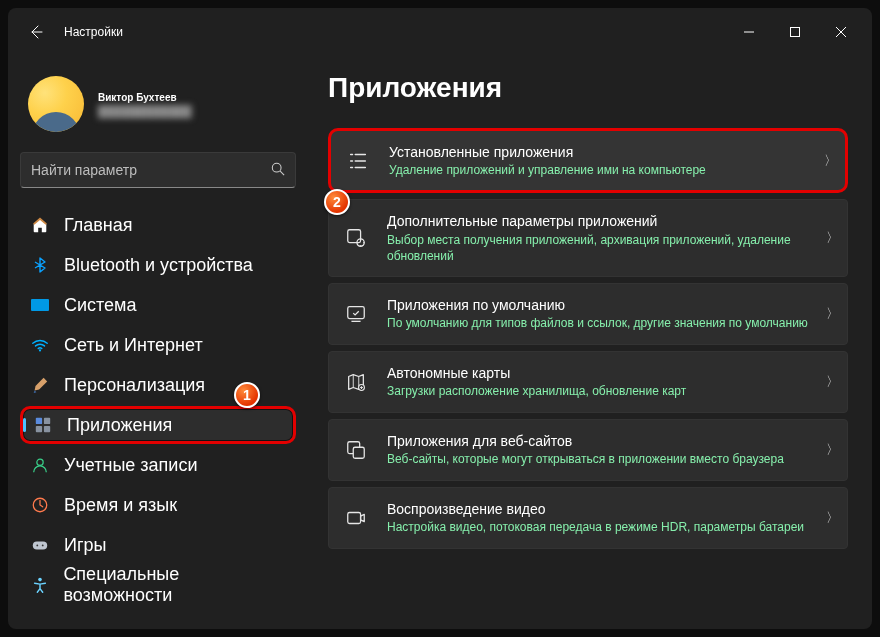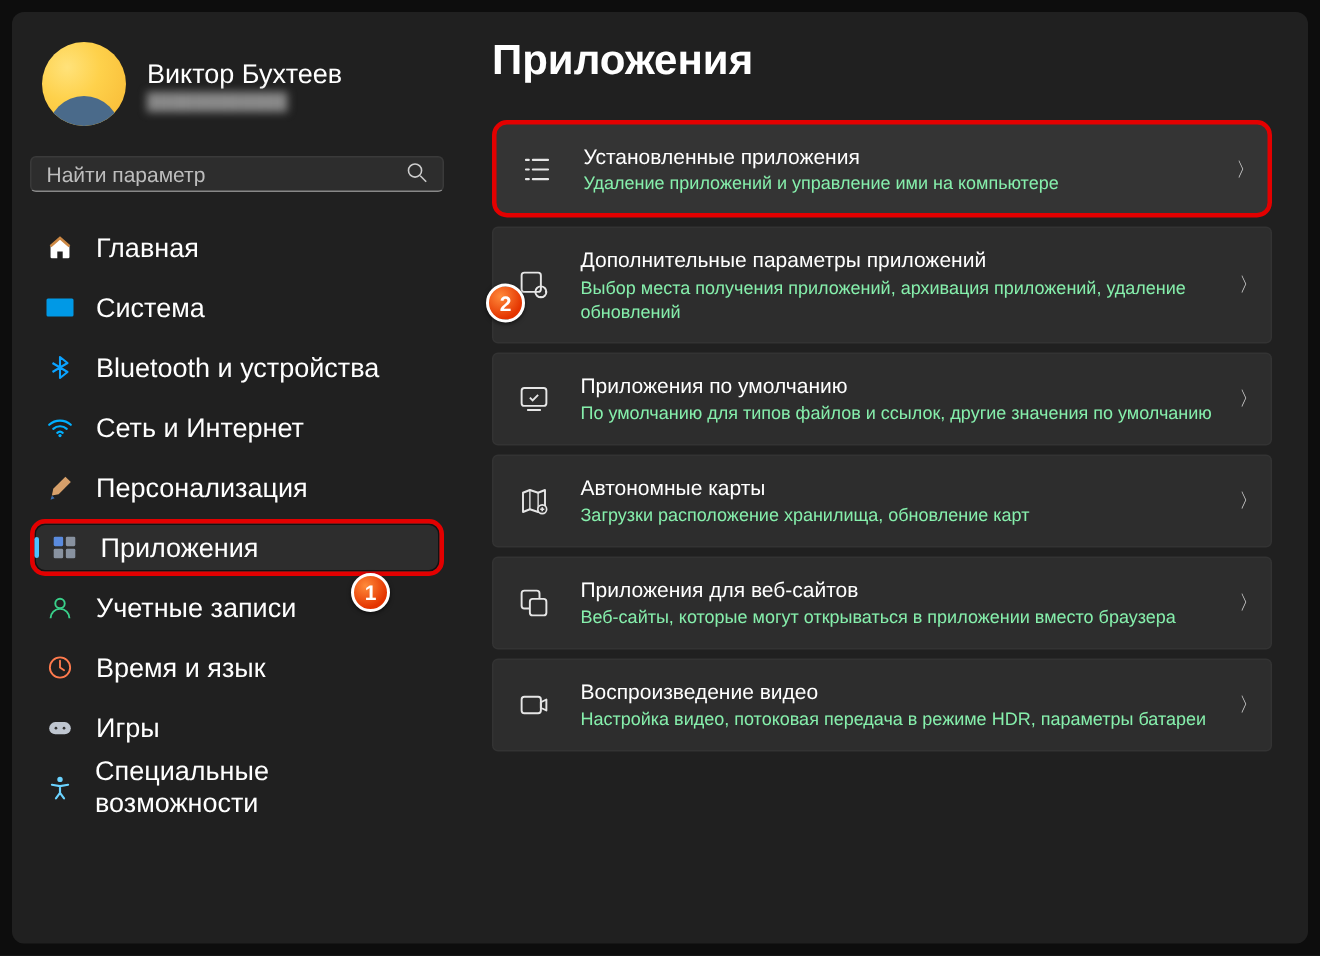--- a/index.html
+++ b/index.html
@@ -70,33 +70,33 @@
     flex-shrink: 0;
   }
   .avatar::after {
     content: "";
     position: absolute;
     bottom: -6px; left: 50%; transform: translateX(-50%);
     width: 48px; height: 26px;
     background: #4a6a8a;
     border-radius: 24px 24px 0 0;
   }
-  .user-name { font-weight: 400; font-size: 18px; margin-left: 14px; }
+  .user-name { font-weight: 700; font-size: 10px; margin-left: 14px; }
   .user-email {
     font-size: 11px; color: #8a8a8a; margin-left: 14px;
     filter: blur(3px);
   }
   .user-text { display:flex; flex-direction:column; gap:2px;}
   .search-box {
     display: flex; align-items: center;
     background: #2d2d2d;
     border: 1px solid #3a3a3a;
     border-bottom: 1px solid #888;
     border-radius: 4px;
-    height: 24px;
+    height: 36px;
     padding: 4px 10px;
     margin-bottom: 18px;
   }
   .search-box input {
     flex: 1;
     background: transparent; border: 0; outline: 0;
     color: #ccc; font-size: 14px;
   }
   .search-box input::placeholder { color: #bdbdbd; }
   .search-icon { color: #d0d0d0; font-size: 14px; }
@@ -190,20 +190,47 @@
   .ic-acct { color:#39d08a;}
   .ic-time { color:#ff7a4d;}
   .ic-game { color:#bfc6d0;}
   .ic-acc  { color:#6bd3ff;}
 </style>
 </head>
 <body>
 
 <div class="window">
 
+  <div class="titlebar">
+    <div class="back-btn">
+      <svg width="16" height="16" viewBox="0 0 16 16">
+          <path d="M10 2 4 8l6 6" stroke="#fff" stroke-width="1" fill="none" stroke-linecap="round" stroke-linejoin="round"></path>
+          <path d="M4 8h10" stroke="#fff" stroke-width="1" stroke-linecap="round"></path>
+        </svg>
+    </div>
+    <div class="titlebar-title">Настройки</div>
+    <div class="window-controls">
+      <div>
+          <svg width="10" height="10">
+            <line x1="0" y1="5" x2="10" y2="5" stroke="#fff"></line>
+          </svg>
+        </div>
+      <div>
+          <svg width="10" height="10">
+            <rect x="0.5" y="0.5" width="9" height="9" stroke="#fff" fill="none"></rect>
+          </svg>
+        </div>
+      <div>
+          <svg width="10" height="10">
+            <line x1="0" y1="0" x2="10" y2="10" stroke="#fff"></line>
+            <line x1="10" y1="0" x2="0" y2="10" stroke="#fff"></line>
+          </svg>
+        </div>
+    </div>
+  </div>
 
   <div class="content-area">
 
     <div class="sidebar">
       <div class="user-block">
         <div class="avatar"></div>
         <div class="user-text">
           <div class="user-name">Виктор Бухтеев</div>
           <div class="user-email">████████████</div>
         </div>
@@ -223,32 +250,32 @@
         <div class="nav-item">
           <span class="nav-icon ic-home">
               <svg width="18" height="18" viewBox="0 0 20 20">
                 <path d="M3 9l7-6 7 6v8a1 1 0 0 1-1 1h-4v-5H8v5H4a1 1 0 0 1-1-1z" fill="#fff"></path>
                 <path d="M3 9l7-6 7 6" stroke="#c84" stroke-width="2" fill="none"></path>
               </svg>
             </span>
           <span>Главная</span>
         </div>
         <div class="nav-item">
-          <span class="nav-icon">
-              <span class="ic-sys"></span>
-            </span>
-          <span>Система</span>
-        </div>
-        <div class="nav-item">
           <span class="nav-icon ic-bt">
               <svg width="16" height="16" viewBox="0 0 16 16">
                 <path d="M8 1v14l5-4-5-3 5-3-5-4zM3 5l5 3M3 11l5-3" stroke="#0aa2ff" stroke-width="1.4" fill="none" stroke-linejoin="round"></path>
               </svg>
             </span>
           <span>Bluetooth и устройства</span>
+        </div>
+        <div class="nav-item">
+          <span class="nav-icon">
+              <span class="ic-sys"></span>
+            </span>
+          <span>Система</span>
         </div>
         <div class="nav-item">
           <span class="nav-icon ic-net">
               <svg width="18" height="18" viewBox="0 0 20 20">
                 <path d="M2 8a12 12 0 0 1 16 0M5 11a7.5 7.5 0 0 1 10 0M8 14a3 3 0 0 1 4 0" stroke="#00b0ff" stroke-width="1.6" fill="none" stroke-linecap="round"></path>
                 <circle cx="10" cy="16" r="1.2" fill="#00b0ff"></circle>
               </svg>
             </span>
           <span>Сеть и Интернет</span>
         </div>

